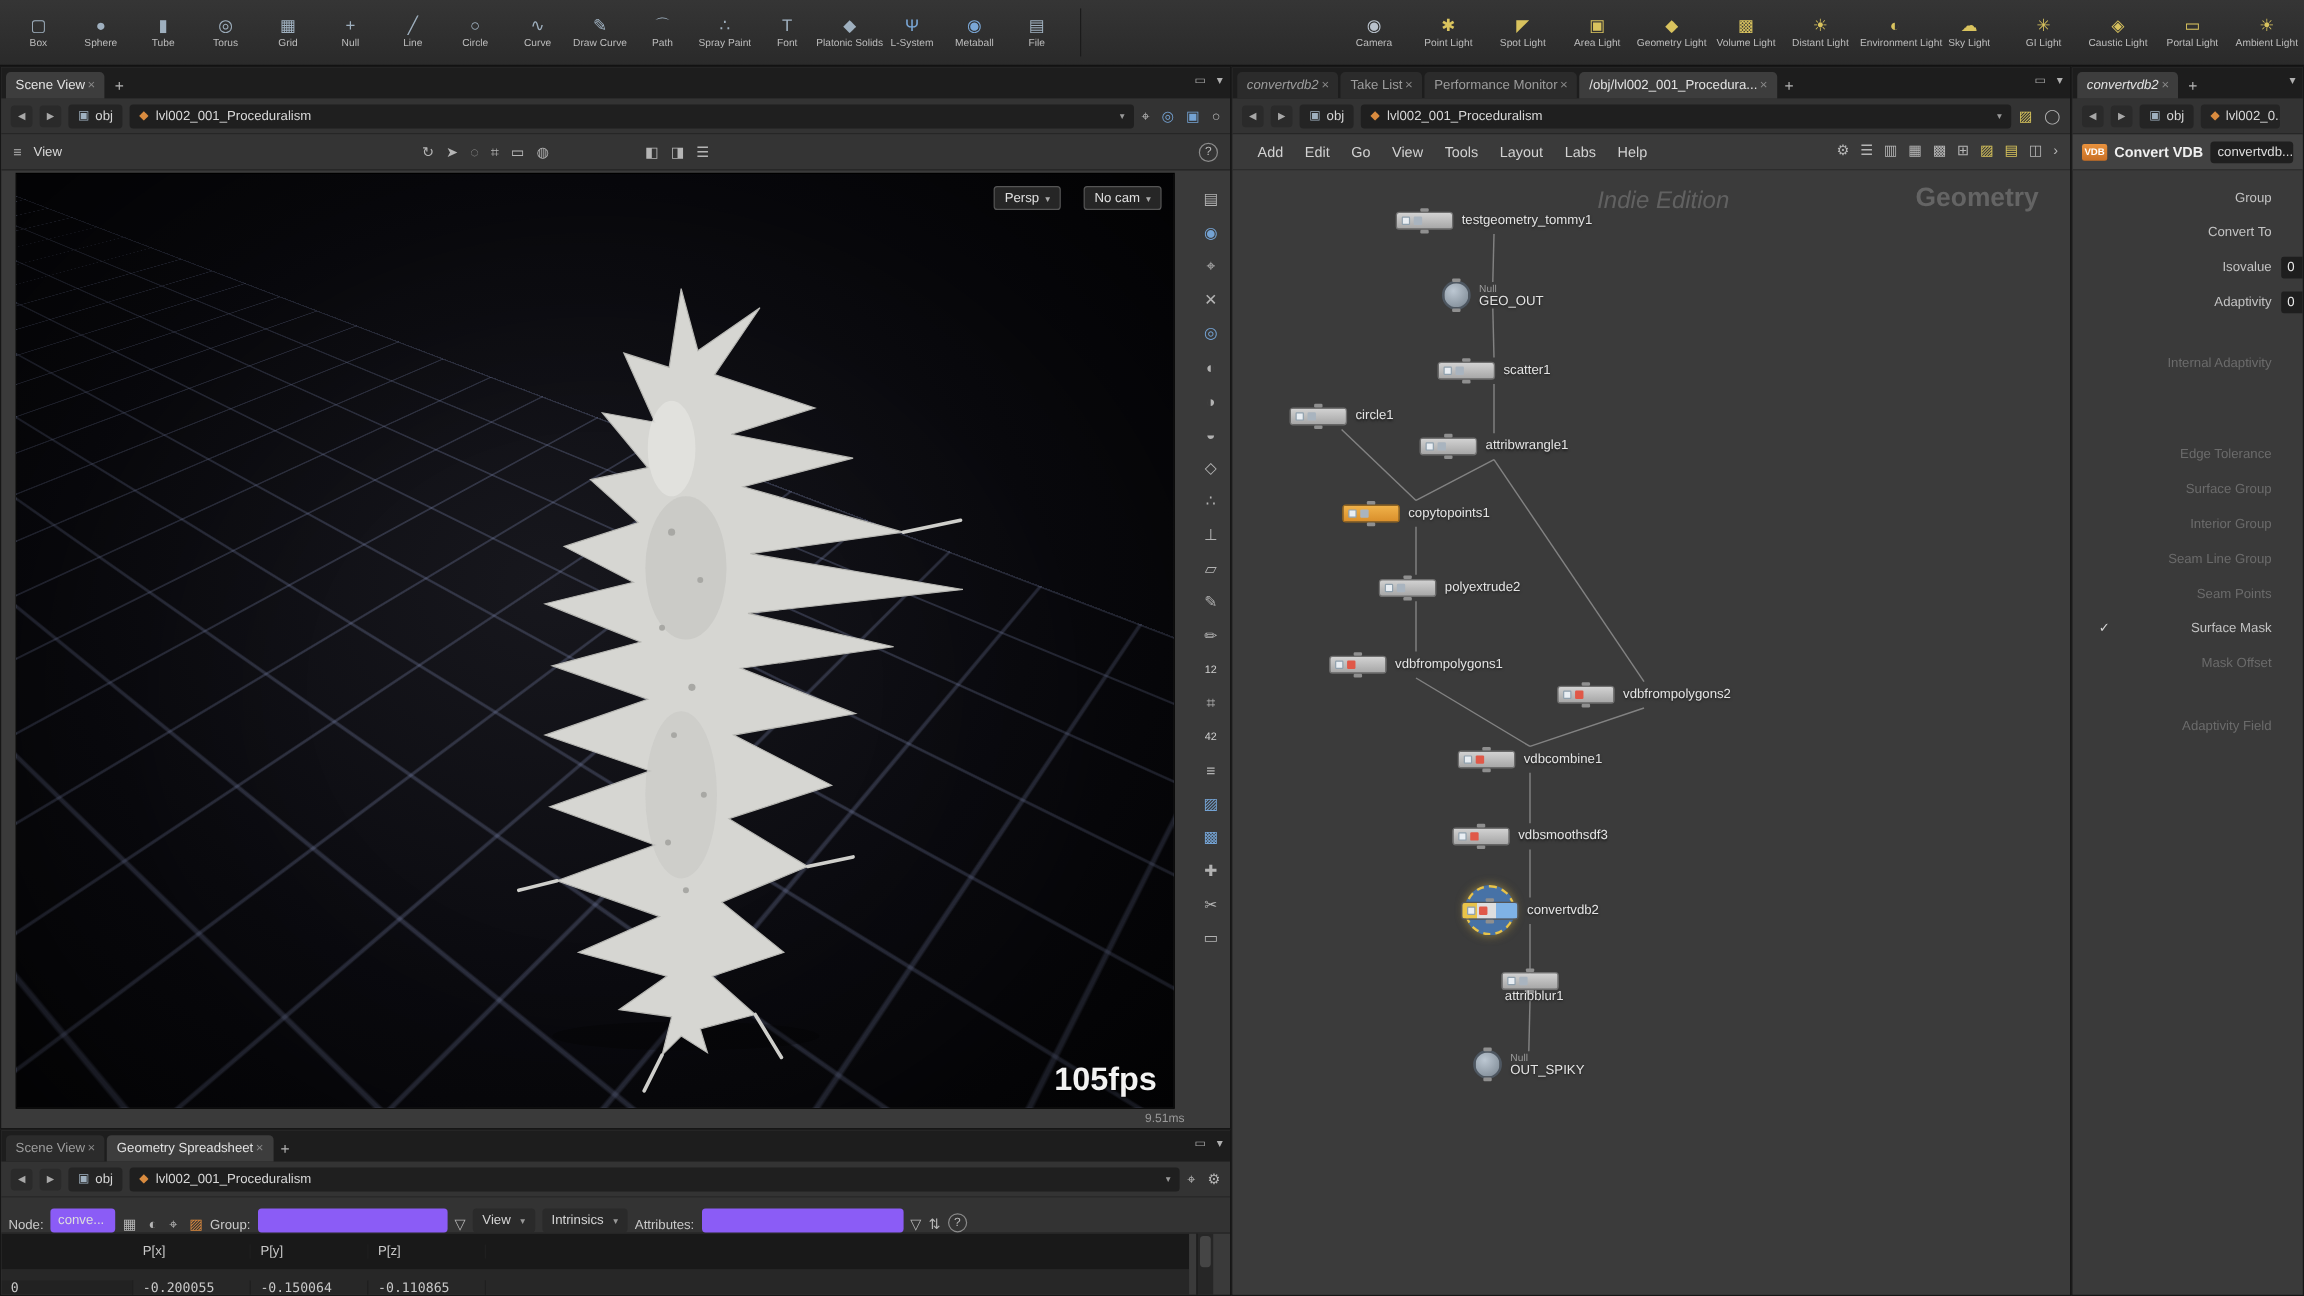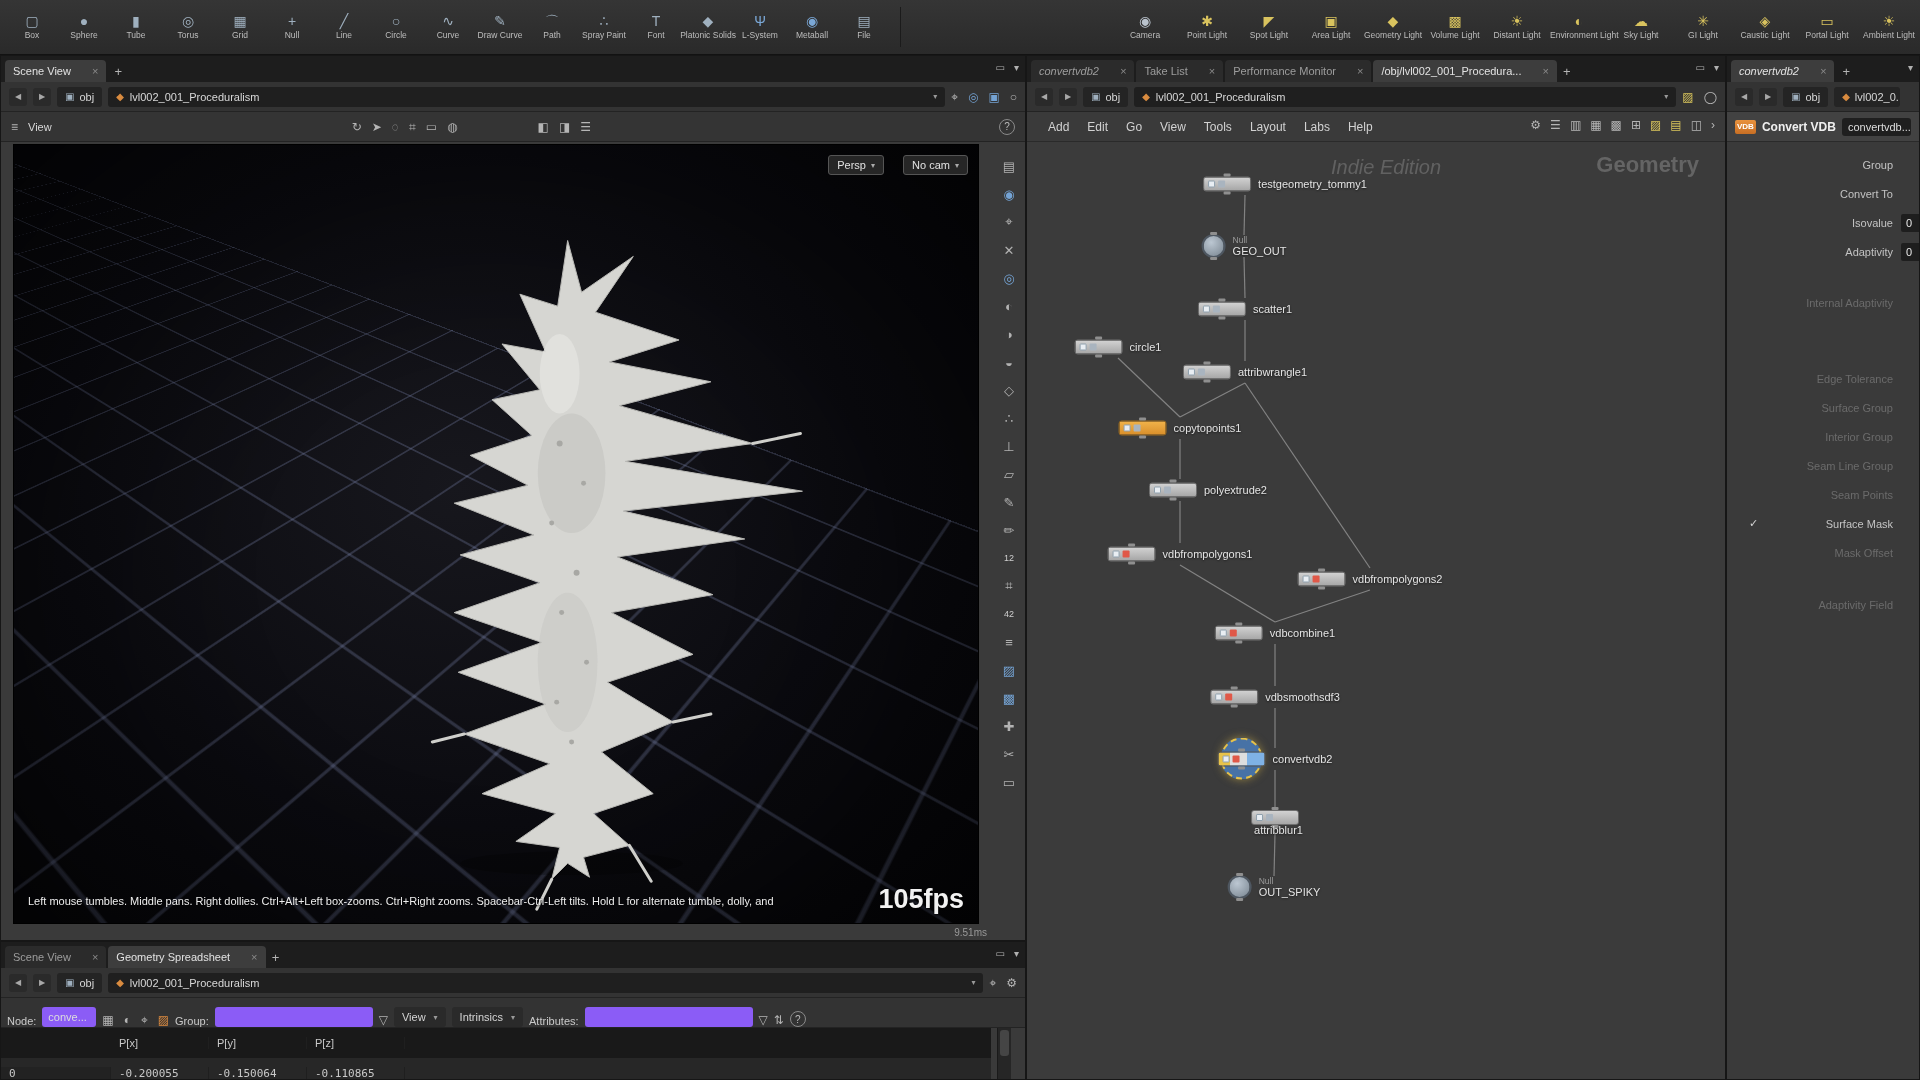--- a/index.html
+++ b/index.html
@@ -25,21 +25,21 @@
 
 .pane{position:absolute;background:#3a3a3a;overflow:hidden;border:1px solid #161616}
 #pane-scene{left:0;top:55px;width:1026px;height:886px}
 #pane-sheet{left:0;top:941px;width:1026px;height:139px}
 #pane-network{left:1026px;top:55px;width:700px;height:1025px}
 #pane-params{left:1726px;top:55px;width:194px;height:1025px}
 
 
 .tabbar{height:26px;background:#1d1d1d;display:flex;align-items:flex-end;padding-left:4px;position:relative}
 .tabs{display:flex;gap:2px;align-items:flex-end;height:100%}
-.tab{height:22px;display:flex;align-items:center;gap:21px;padding:0 8px;background:#2b2b2b;
+.tab{height:22px;display:flex;align-items:center;gap:2px;padding:0 8px;background:#2b2b2b;
   color:#9d9d9d;font-size:11px;border-radius:4px 4px 0 0;white-space:nowrap}
 .tab.active{background:#3d3d3d;color:#e2e2e2}
 .tab.italic{font-style:italic}
 .tab .x{color:#8a8a8a}
 .tab-add{width:20px;height:22px;display:flex;align-items:center;justify-content:center;color:#b5b5b5;font-size:13px}
 .pane-ctl{position:absolute;right:6px;top:6px;display:flex;gap:9px;color:#b0b0b0;font-size:10px}
 
 
 .pathbar{height:30px;background:#333;display:flex;align-items:center;gap:6px;padding:0 8px;border-bottom:1px solid #232323}
 .navbtn{width:18px;height:18px;color:#a8a8a8;font-size:8px;display:flex;align-items:center;justify-content:center;background:#2a2a2a;border-radius:3px}
@@ -393,21 +393,20 @@
       </svg>
       <div class="vp-btn" id="btn-persp">
         <span>Persp</span>
           <span class="caret">▾</span>
       </div>
       <div class="vp-btn" id="btn-nocam">
         <span>No cam</span>
           <span class="caret">▾</span>
       </div>
       <div class="vp-help">
-        <div>Left mouse tumbles. Middle pans. Right dollies. Ctrl+Alt+Left box-zooms. Ctrl+Right zooms. Spacebar-Ctrl-Left tilts. Hold L for alternate tumble, dolly, and</div>
       </div>
       <div class="fps">105fps</div>
     </div>
 
     <div class="vp-col">
 
     <span class="vicon">▤</span>
         <span class="vicon blue">◉</span>
         <span class="vicon">⌖</span>
         <span class="vicon">✕</span>
@@ -615,21 +614,21 @@
           <line x1="153" y1="359" x2="153" y2="401"></line>
           <line x1="153" y1="423" x2="248" y2="480"></line>
           <line x1="343" y1="448" x2="248" y2="480"></line>
           <line x1="248" y1="502" x2="248" y2="544"></line>
           <line x1="248" y1="566" x2="248" y2="606"></line>
           <line x1="248" y1="628" x2="248" y2="670"></line>
           <line x1="248" y1="692" x2="247" y2="734"></line>
         </svg>
       <div class="nodes">
 
-          <div class="node" style="left: 218px; top: 42px; margin-left: 40px;">
+          <div class="node" style="left: 218px; top: 42px;">
 
             <div class="body">
               <span class="chipA"></span>
               <span class="chipB"></span>
             </div>
             <div class="labelbox">
 
               <span class="name">testgeometry_tommy1</span>
             </div>
           </div>

